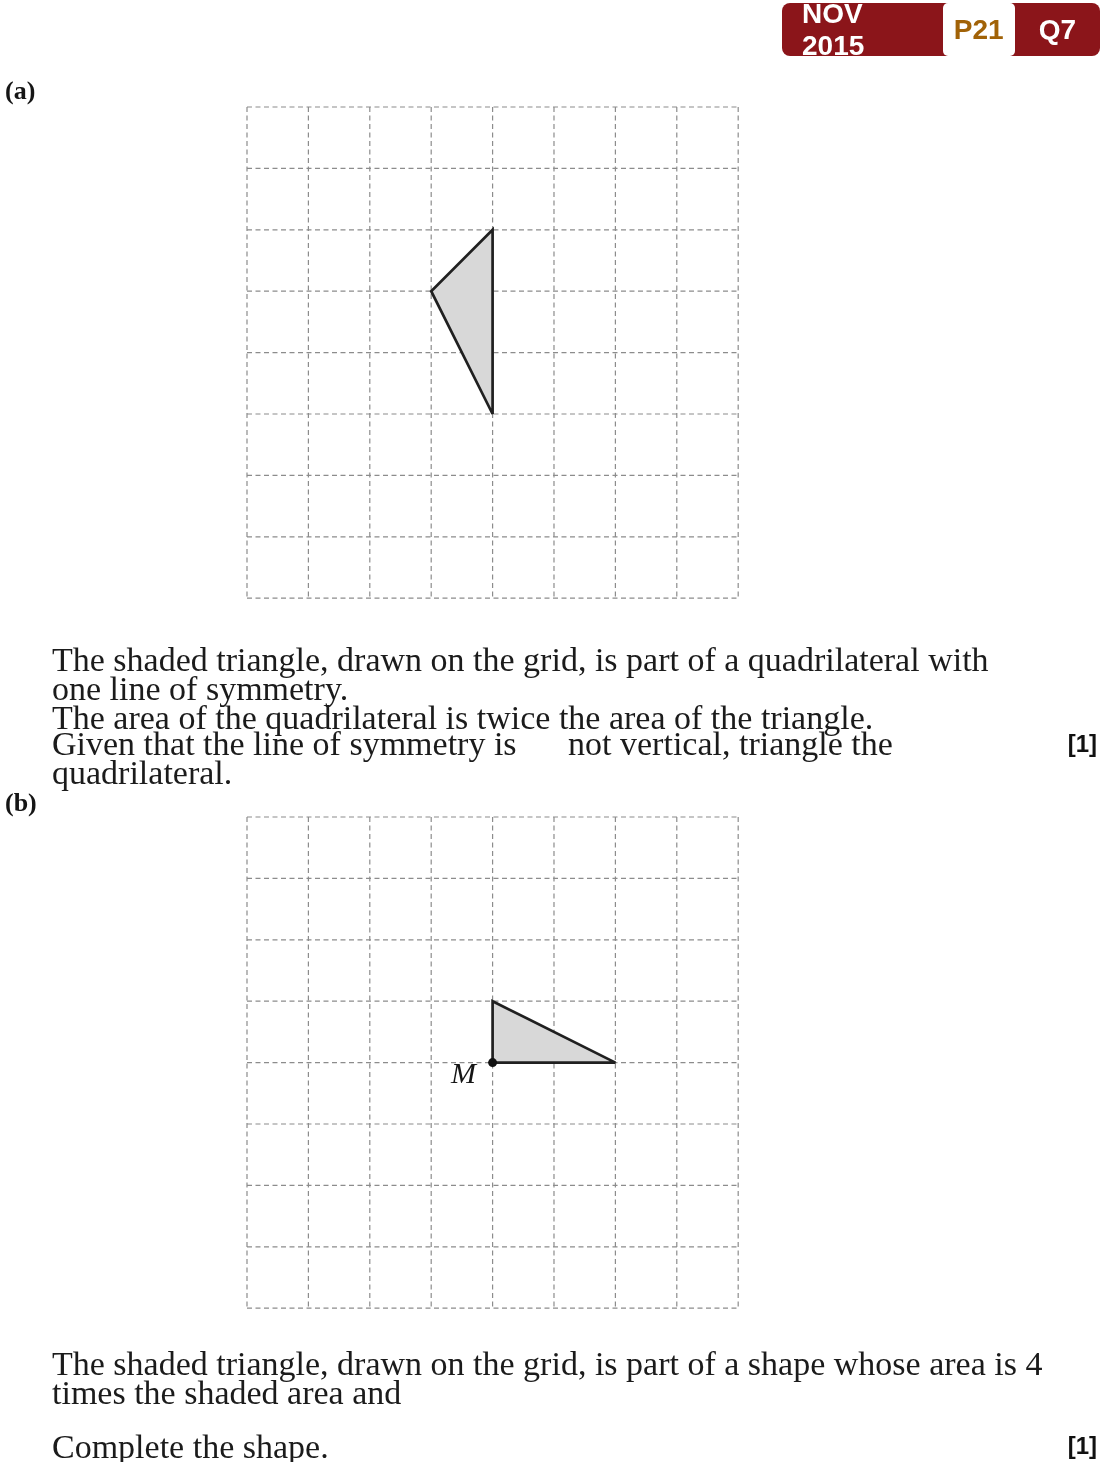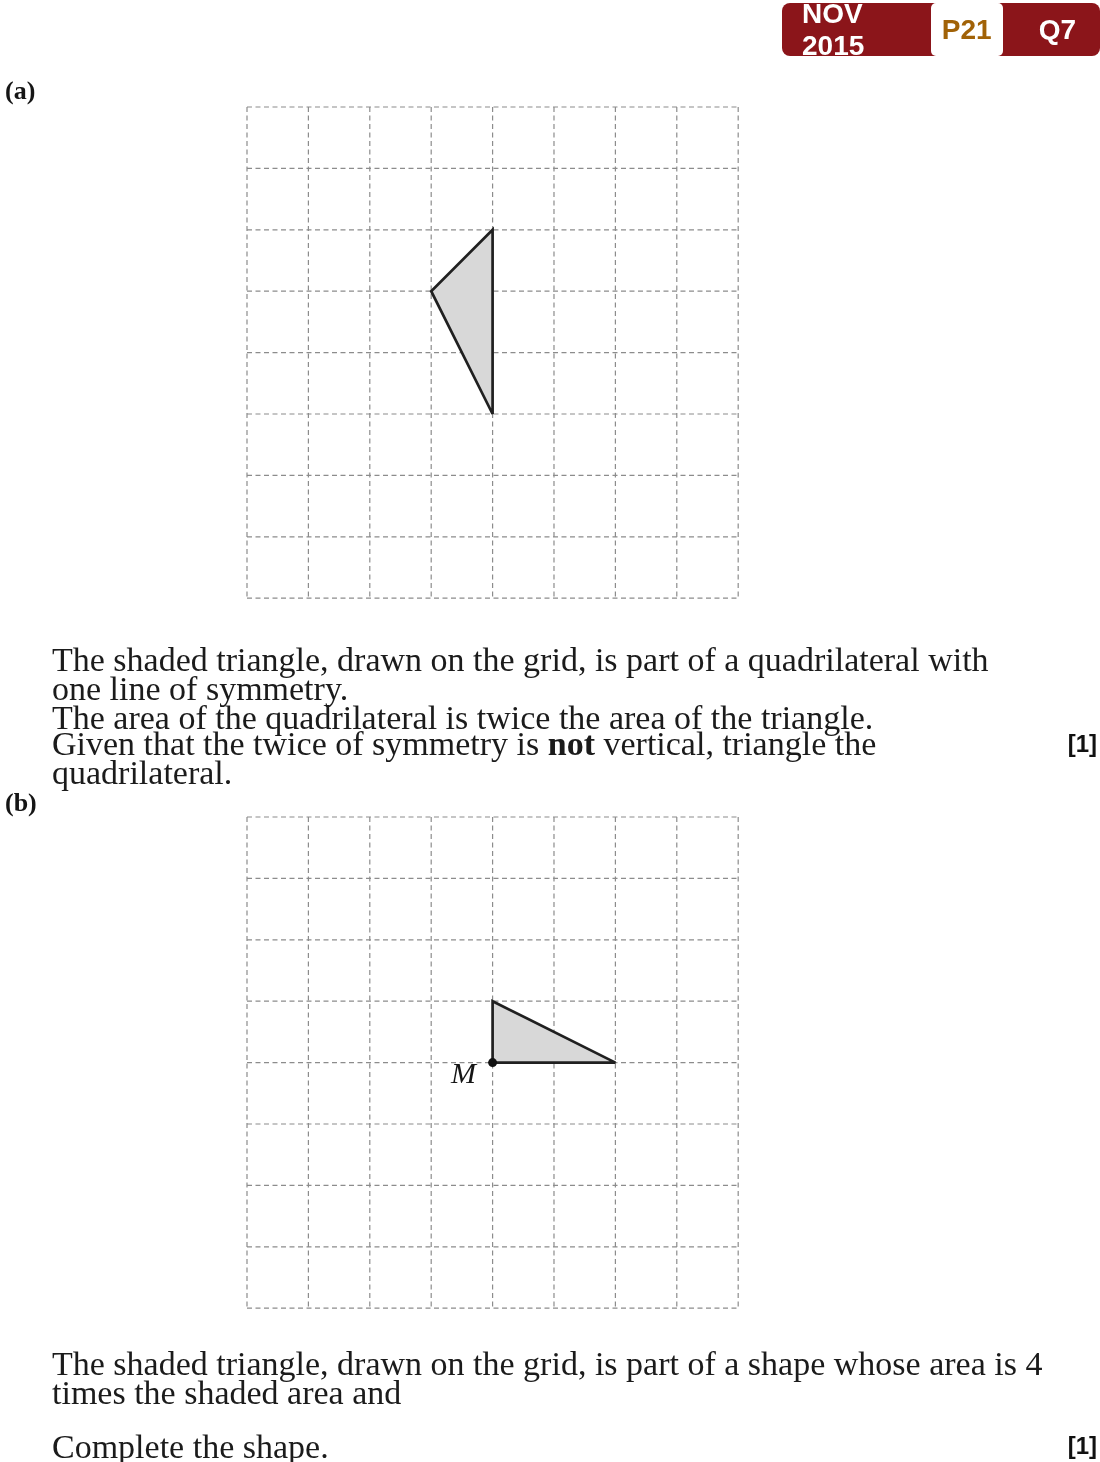--- a/index.html
+++ b/index.html
@@ -20,27 +20,27 @@
 
   
   .grid-wrap { position:absolute; }
   .m-label { position:absolute; left:206px; top:243px; font-style:italic;
              font-size:30px; color:#151515; line-height:1; }
 
   
   .para { position:absolute; left:52px; font-size:34px; line-height:29px; color:#1b1b1b; }
   .mark { position:absolute; right:3px; font-family:"Liberation Sans", sans-serif;
           font-weight:bold; font-size:24px; color:#111111; }
-  .b { font-weight:bold; }
+  .b { font-weight:normal;margin-left:43px; }
   .i { font-style:italic; }
 </style>
 </head>
 <body>
 
-<div class="badge" style="background: rgb(139, 21, 26); color: rgb(255, 255, 255); gap: 12px;">
+<div class="badge" style="background: rgb(139, 21, 26); color: rgb(255, 255, 255);">
   <div class="badge-seg badge-session">NOV 2015</div>
   <div class="badge-seg badge-paper">P21</div>
   <div class="badge-seg badge-q">Q7</div>
 </div>
 
 <div class="part-label" style="top:76px;">(a)</div>
 
 <div class="grid-wrap" style="left:245px; top:105px;">
   <svg width="495.2" height="495.2" viewBox="-2 -2 495.2 495.2">
       <line x1="0" y1="0" x2="0" y2="491.2" stroke="#8c8c8c" stroke-width="1.2" stroke-dasharray="5 3.5"></line>
@@ -64,21 +64,21 @@
       <polygon points="245.6,122.8 184.2,184.2 245.6,307" fill="#d8d8d8" stroke="#202020" stroke-width="2.7" stroke-linejoin="miter"></polygon>
     </svg>
 </div>
 
 <div class="para" style="top:645px; width:940px;">
   <div>The shaded triangle, drawn on the grid, is part of a quadrilateral with one line of symmetry.</div>
   <div>The area of the quadrilateral is twice the area of the triangle.</div>
 </div>
 
 <div class="para" style="top:729px; width:900px;">
-  <span>Given that the twice of symmetry is </span><span class="b">not</span><span> vertical, triangle the quadrilateral.</span>
+  <span>Given that the line of symmetry is </span><span class="b">not</span><span> vertical, triangle the quadrilateral.</span>
 </div>
 <div class="mark" style="top:730px;">[1]</div>
 
 <div class="part-label" style="top:788px;">(b)</div>
 
 <div class="grid-wrap" style="left:245px; top:815px;">
   <svg width="495.2" height="495.2" viewBox="-2 -2 495.2 495.2">
       <line x1="0" y1="0" x2="0" y2="491.2" stroke="#8c8c8c" stroke-width="1.2" stroke-dasharray="5 3.5"></line>
       <line x1="61.4" y1="0" x2="61.4" y2="491.2" stroke="#8c8c8c" stroke-width="1.2" stroke-dasharray="5 3.5"></line>
       <line x1="122.8" y1="0" x2="122.8" y2="491.2" stroke="#8c8c8c" stroke-width="1.2" stroke-dasharray="5 3.5"></line>

